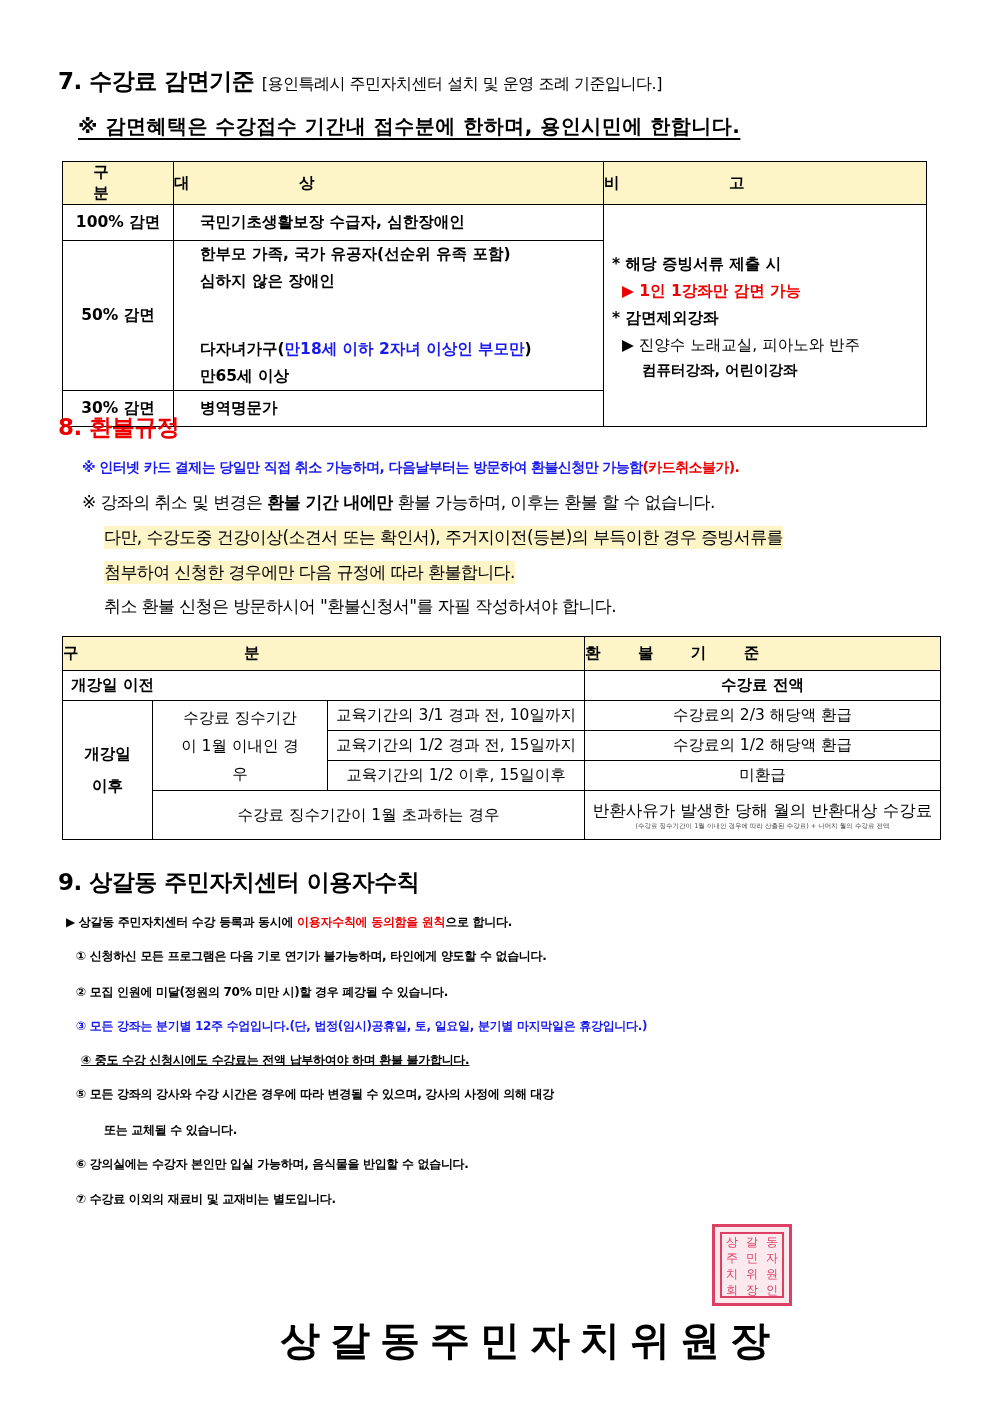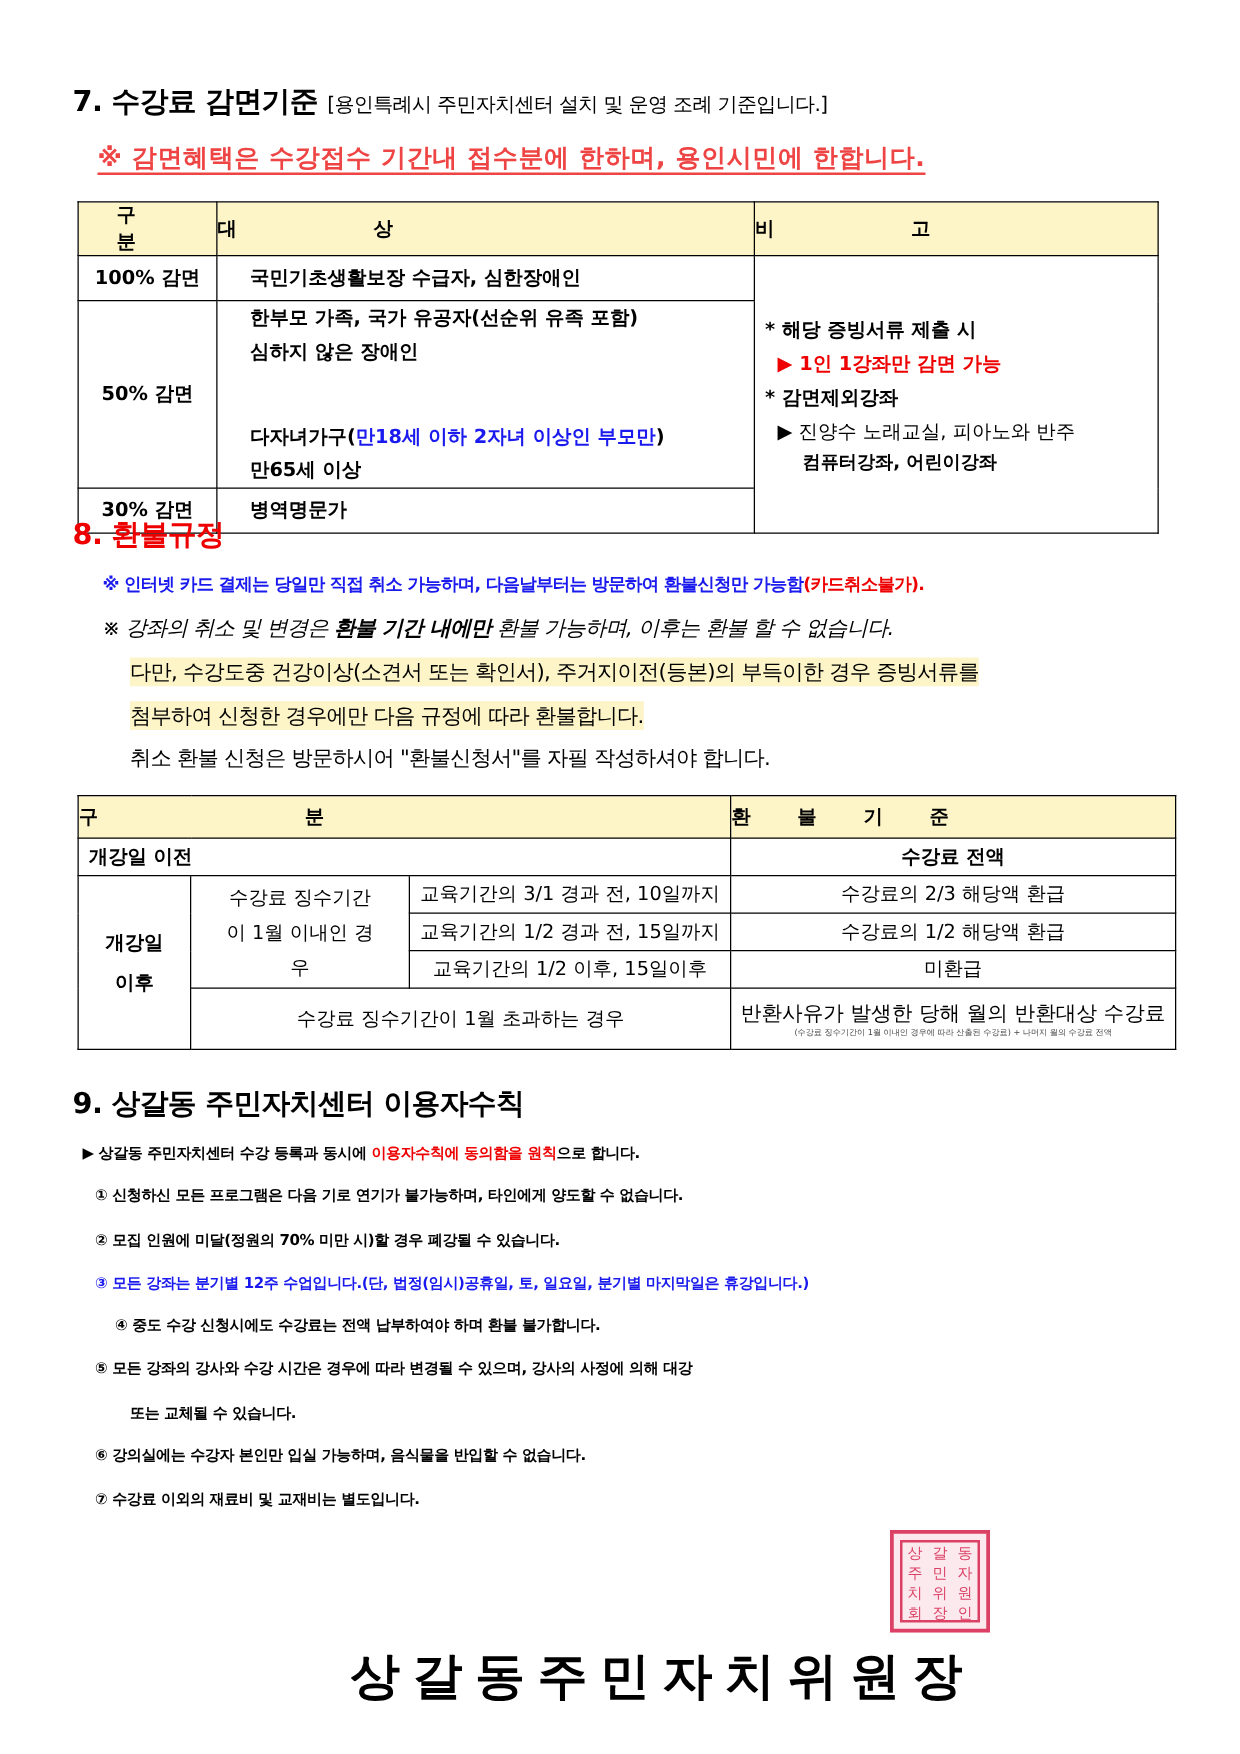--- a/index.html
+++ b/index.html
@@ -4,21 +4,21 @@
 <style>
   * { box-sizing: border-box; margin: 0; padding: 0; }
   html, body { width: 992px; height: 1403px; background: #ffffff; }
   body { position: relative; font-family: "DejaVu Sans", "Liberation Sans", sans-serif; color: #000; overflow: hidden; }
   .abs { position: absolute; }
   .h-sec { font-weight: bold; font-size: 23px; letter-spacing: -0.5px; white-space: nowrap; }
   .h-sub { font-weight: normal; font-size: 16px; letter-spacing: -0.5px; }
   .red { color: #ee0000; }
   .blue { color: #1a1aee; }
   .bold { font-weight: bold; }
-  .note-red { font-weight: bold; font-size: 20px; color: #ef4444; letter-spacing: 0.5px; text-decoration: underline; text-underline-offset: 5px; white-space: nowrap; }
+  .note-red { font-weight: bold; font-size: 20px; color: #000000; letter-spacing: 0.5px; text-decoration: underline; text-underline-offset: 5px; white-space: nowrap; }
 
   table { border-collapse: collapse; position: absolute; }
   td, th { border: 1px solid #000; font-size: 15.5px; }
   th { background: #fdf4c8; font-weight: bold; height: 34px; text-align: left; }
 
   
   #t1 { left: 62px; top: 161px; width: 865px; }
   #t1 td { font-weight: bold; padding: 0 8px; }
   #t1 .cat { text-align: center; width: 111px; }
   #t1 .tgt { width: 430px; padding-left: 26px; }
@@ -80,21 +80,21 @@
     <td class="cat">30% 감면</td>
     <td class="tgt">병역명문가</td>
   </tr>
 </tbody>
   </table>
 
 <div class="abs h-sec red" style="left:58px; top:412px;">8. 환불규정</div>
 <div class="abs p bold" style="left:82px; top:459px; font-size:14px;">
   <span class="blue">※ 인터넷 카드 결제는 당일만 직접 취소 가능하며, 다음날부터는 방문하여 환불신청만 가능함</span><span class="red">(카드취소불가).</span>
 </div>
-<div class="abs p" style="left:82px; top:491px;font-style:italic;">
+<div class="abs p" style="left:82px; top:491px;">
   <span>※ 강좌의 취소 및 변경은 </span><span class="bold">환불 기간 내에만</span><span>  환불 가능하며, 이후는 환불 할 수 없습니다.</span>
 </div>
 <div class="abs p hl" style="left:104px; top:526px;">다만, 수강도중 건강이상(소견서 또는 확인서), 주거지이전(등본)의 부득이한 경우 증빙서류를</div>
 <div class="abs p hl" style="left:104px; top:561px;">첨부하여 신청한 경우에만 다음 규정에 따라 환불합니다.</div>
 <div class="abs p" style="left:104px; top:595px;">취소 환불 신청은 방문하시어 "환불신청서"를 자필 작성하셔야 합니다.</div>
 
 <table id="t2">
   <tbody>
       <tr style="height:33px;">
     <th colspan="3" style="width:511px;"><span style="letter-spacing:80px;">구 분</span></th>
@@ -132,21 +132,21 @@
 </tbody>
   </table>
 
 <div class="abs h-sec" style="left:58px; top:867px;">9. 상갈동 주민자치센터 이용자수칙</div>
 <div class="abs rule" style="left:66px; top:914px;">
   <span>▶ 상갈동 주민자치센터 수강 등록과 동시에 </span><span class="red">이용자수칙에 동의함을 원칙</span><span>으로 합니다.</span>
 </div>
 <div class="abs rule" style="left:76px; top:948px;">① 신청하신 모든 프로그램은 다음 기로 연기가 불가능하며, 타인에게 양도할 수 없습니다.</div>
 <div class="abs rule" style="left:76px; top:984px;">② 모집 인원에 미달(정원의 70% 미만 시)할 경우 폐강될 수 있습니다.</div>
 <div class="abs rule blue" style="left:76px; top:1018px;">③ 모든 강좌는 분기별 12주 수업입니다.(단, 법정(임시)공휴일, 토, 일요일, 분기별 마지막일은 휴강입니다.)</div>
-<div class="abs rule" style="left:92px; top:1052px;">④ 중도 수강 신청시에도 수강료는 전액 납부하여야 하며 환불 불가합니다.</div>
+<div class="abs rule" style="left:81px; top:1052px;text-decoration:underline;">④ 중도 수강 신청시에도 수강료는 전액 납부하여야 하며 환불 불가합니다.</div>
 <div class="abs rule" style="left:76px; top:1086px;">⑤ 모든 강좌의 강사와 수강 시간은 경우에 따라 변경될 수 있으며, 강사의 사정에 의해  대강</div>
 <div class="abs rule" style="left:104px; top:1122px;">또는 교체될 수 있습니다.</div>
 <div class="abs rule" style="left:76px; top:1156px;">⑥ 강의실에는 수강자 본인만 입실 가능하며, 음식물을 반입할 수 없습니다.</div>
 <div class="abs rule" style="left:76px; top:1191px;">⑦ 수강료 이외의 재료비 및 교재비는 별도입니다.</div>
 
 <div class="abs seal" style="left:712px; top:1224px;">
   <div class="seal-inner">
     <span>상</span>
       <span>갈</span>
       <span>동</span>

